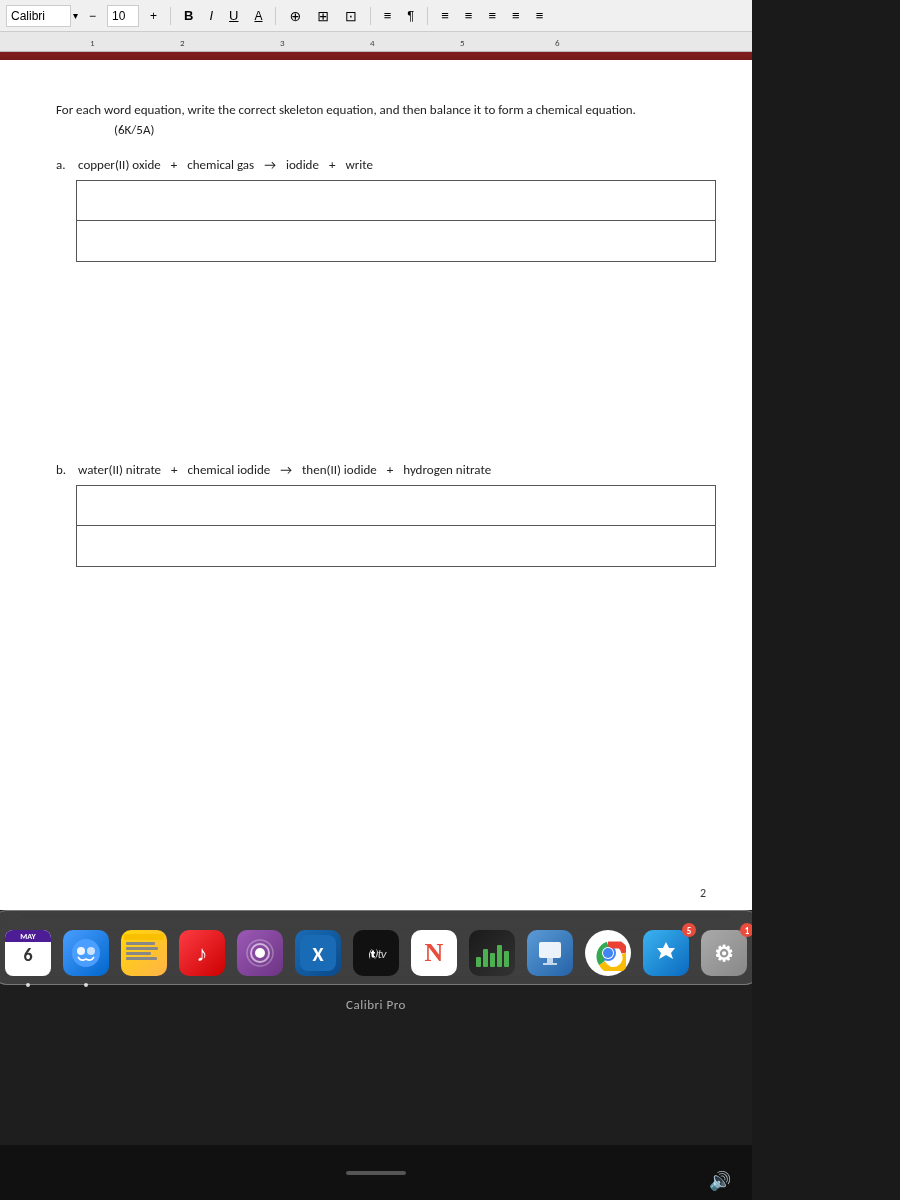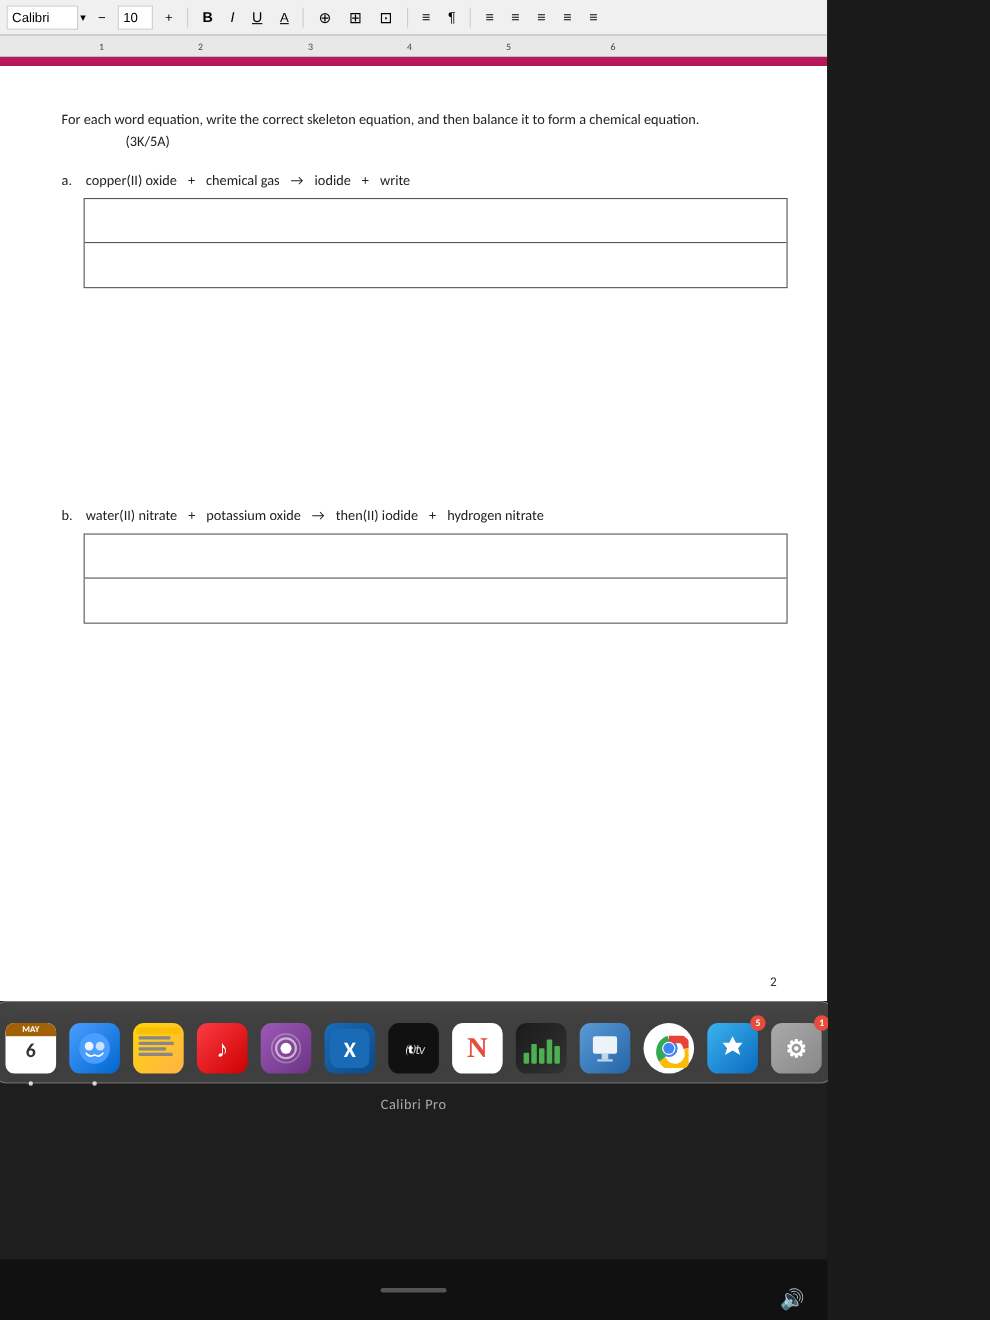--- a/index.html
+++ b/index.html
@@ -191,21 +191,21 @@
 
     
     .calendar-icon {
       background: white;
       border-radius: 8px;
       overflow: hidden;
       width: 46px;
       height: 46px;
     }
     .cal-header {
-      background: #a16207;
+      background: #4c1d95;
       color: white;
       font-size: 8px;
       text-align: center;
       padding: 1px 0;
       font-weight: bold;
     }
     .cal-body {
       color: #333;
       font-size: 18px;
       font-weight: bold;
@@ -428,21 +428,21 @@
     .full-layout {
       width: 752px;
       height: 1200px;
       overflow: hidden;
       display: flex;
       flex-direction: column;
     }
 
     .document-wrapper {
       flex: 1;
-      background: #be185d;
+      background: #7f1d1d;
       overflow: hidden;
       position: relative;
     }
 
     .page-wrapper {
       display: flex;
       justify-content: center;
       padding: 8px 0;
       height: 100%;
     }
@@ -513,21 +513,21 @@
       <span class="ruler-number" style="left: 555px;">6</span>
     </div>
   </div>
 
   <div class="document-wrapper">
     <div class="page-wrapper">
       <div class="page">
 
         <div class="instructions">
           <span>For each word equation, write the correct skeleton equation, and then balance it to form a chemical equation.</span><br>
-          <span class="grade">(3K/5A)</span>
+          <span class="grade">(6K/5A)</span>
         </div>
 
         <div class="problem">
           <div class="problem-label">
             <span style="min-width:16px;">a.</span>
             <span>copper(II) oxide</span>
             <span class="plus">+</span>
             <span>chemical gas</span>
             <span class="arrow">→</span>
             <span>iodide</span>
@@ -552,21 +552,21 @@
           </div>
         </div>
 
         <div class="page-number" style="position: absolute; bottom: 20px; right: 50px;">2</div>
 
         <div class="problem" style="margin-top: 200px;">
           <div class="problem-label">
             <span style="min-width:16px;">b.</span>
             <span>water(II) nitrate</span>
             <span class="plus">+</span>
-            <span>potassium oxide</span>
+            <span>chemical iodide</span>
             <span class="arrow">→</span>
             <span>then(II) iodide</span>
             <span class="plus">+</span>
             <span>hydrogen nitrate</span>
           </div>
 
           <div class="answer-box-wrapper">
             <div class="answer-box" style="width: 640px;">
               <div class="answer-row-top row">
                 <div class="row-label skeleton-label">

